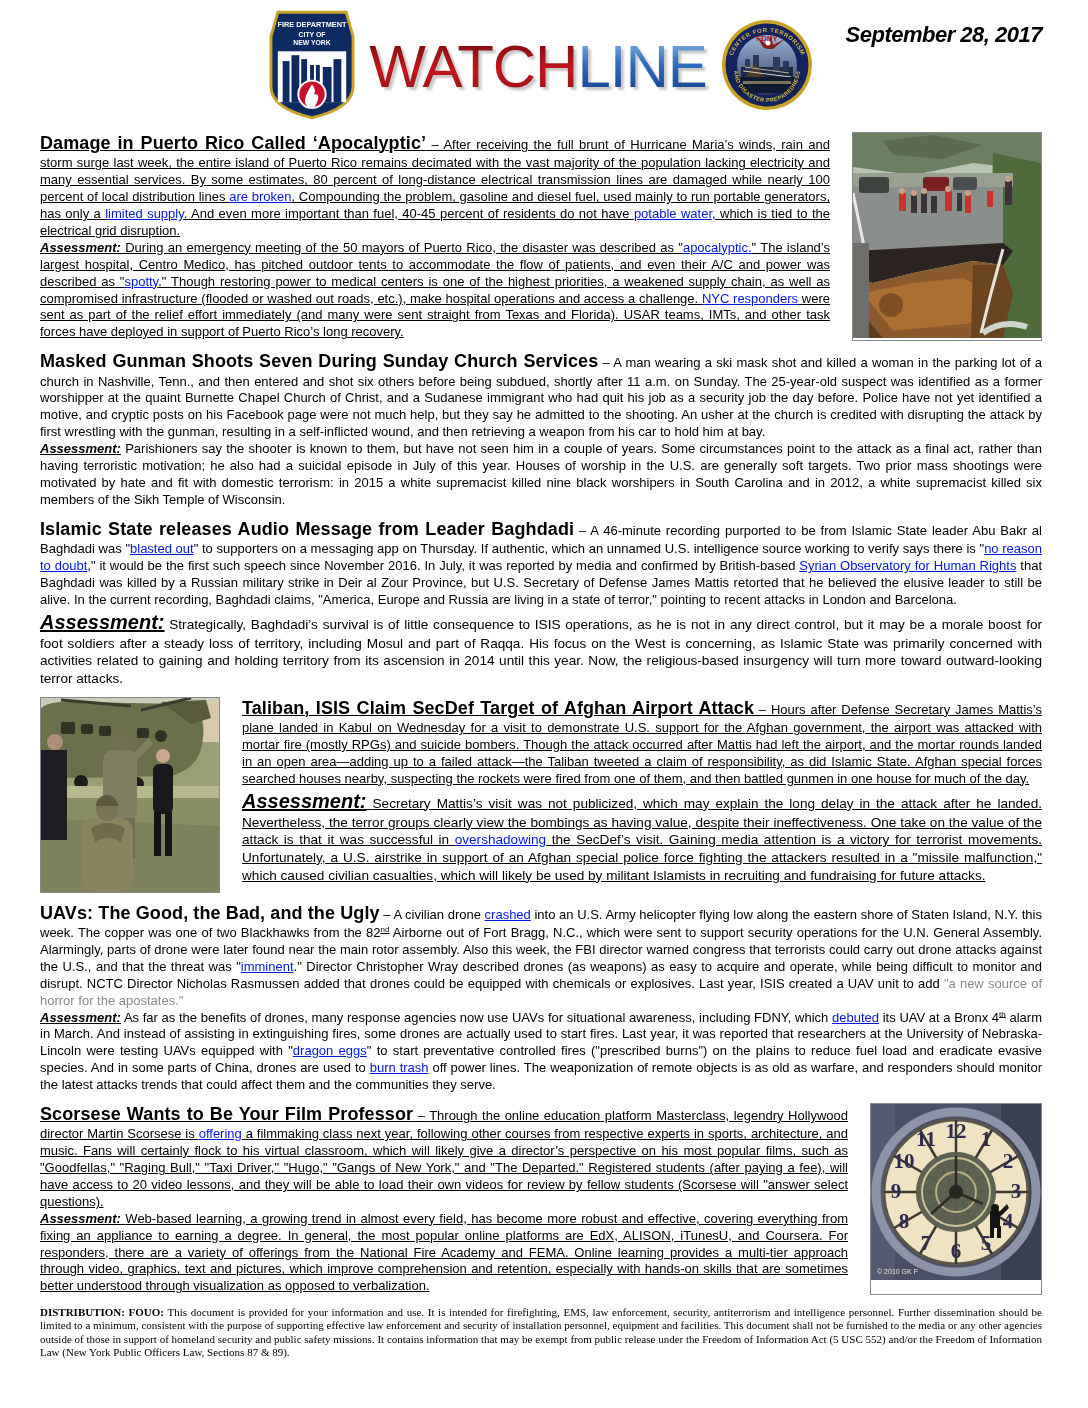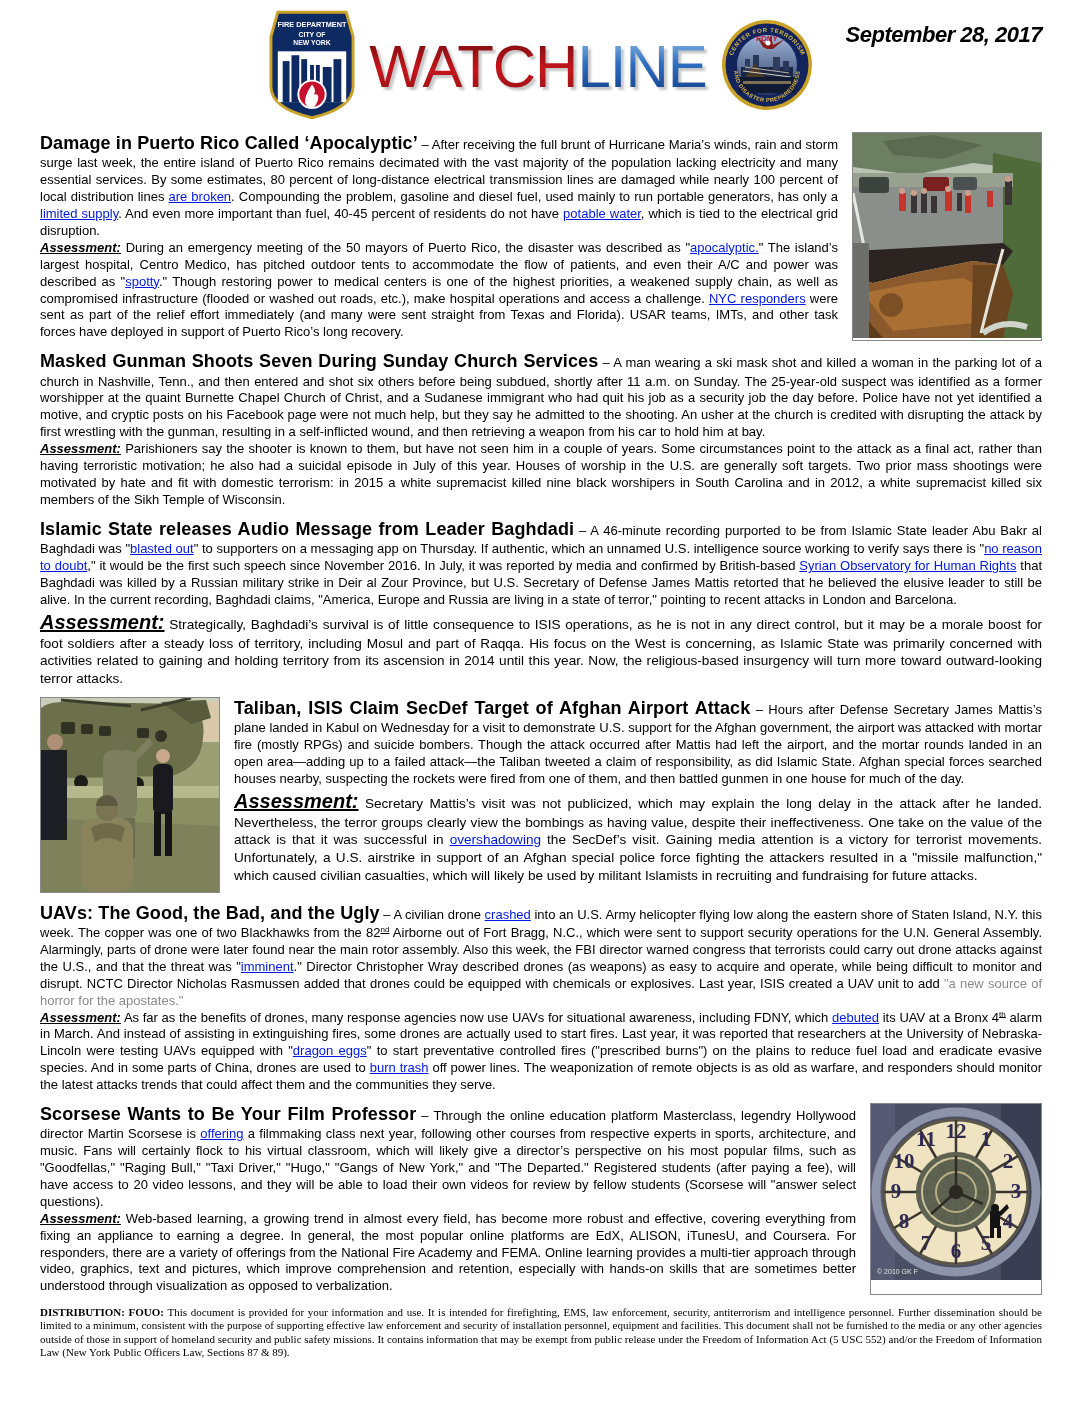--- a/index.html
+++ b/index.html
@@ -17,21 +17,21 @@
   
   .art{margin-bottom:9px;}
   .art p{margin:0;font-size:13px;line-height:1.3;text-align:justify;}
   .art-title{font-weight:bold;font-size:18px;letter-spacing:.1px;}
   .assess-label{font-weight:bold;font-style:italic;text-decoration:underline;}
   .assess-big .assess-label{font-size:20px;}
   .assess-big{font-size:13.6px !important;}
   .lnk{color:#0018e0;text-decoration:underline;cursor:pointer;}
   .gray{color:#8a8a8a;}
   sup{font-size:.62em;line-height:0;text-decoration:underline;}
-  .flexart{display:flex;gap:14px;}
+  .flexart{display:flex;gap:22px;text-decoration:underline;}
   .flexart .txtcol{flex:1;min-width:0;}
   .photo{flex:none;border:1px solid #888;line-height:0;}
   
   .contact{text-align:center;font-family:"Liberation Serif",serif;font-weight:bold;font-size:19px;margin:6px 0 10px 0;}
   .contact a{color:#0018e0;text-decoration:underline;}
   .distribution{font-family:"Liberation Serif",serif;font-size:11px;line-height:1.2;text-align:justify;}
   .distribution b{font-weight:bold;}
   svg text{user-select:none;}
 </style>
 </head>

